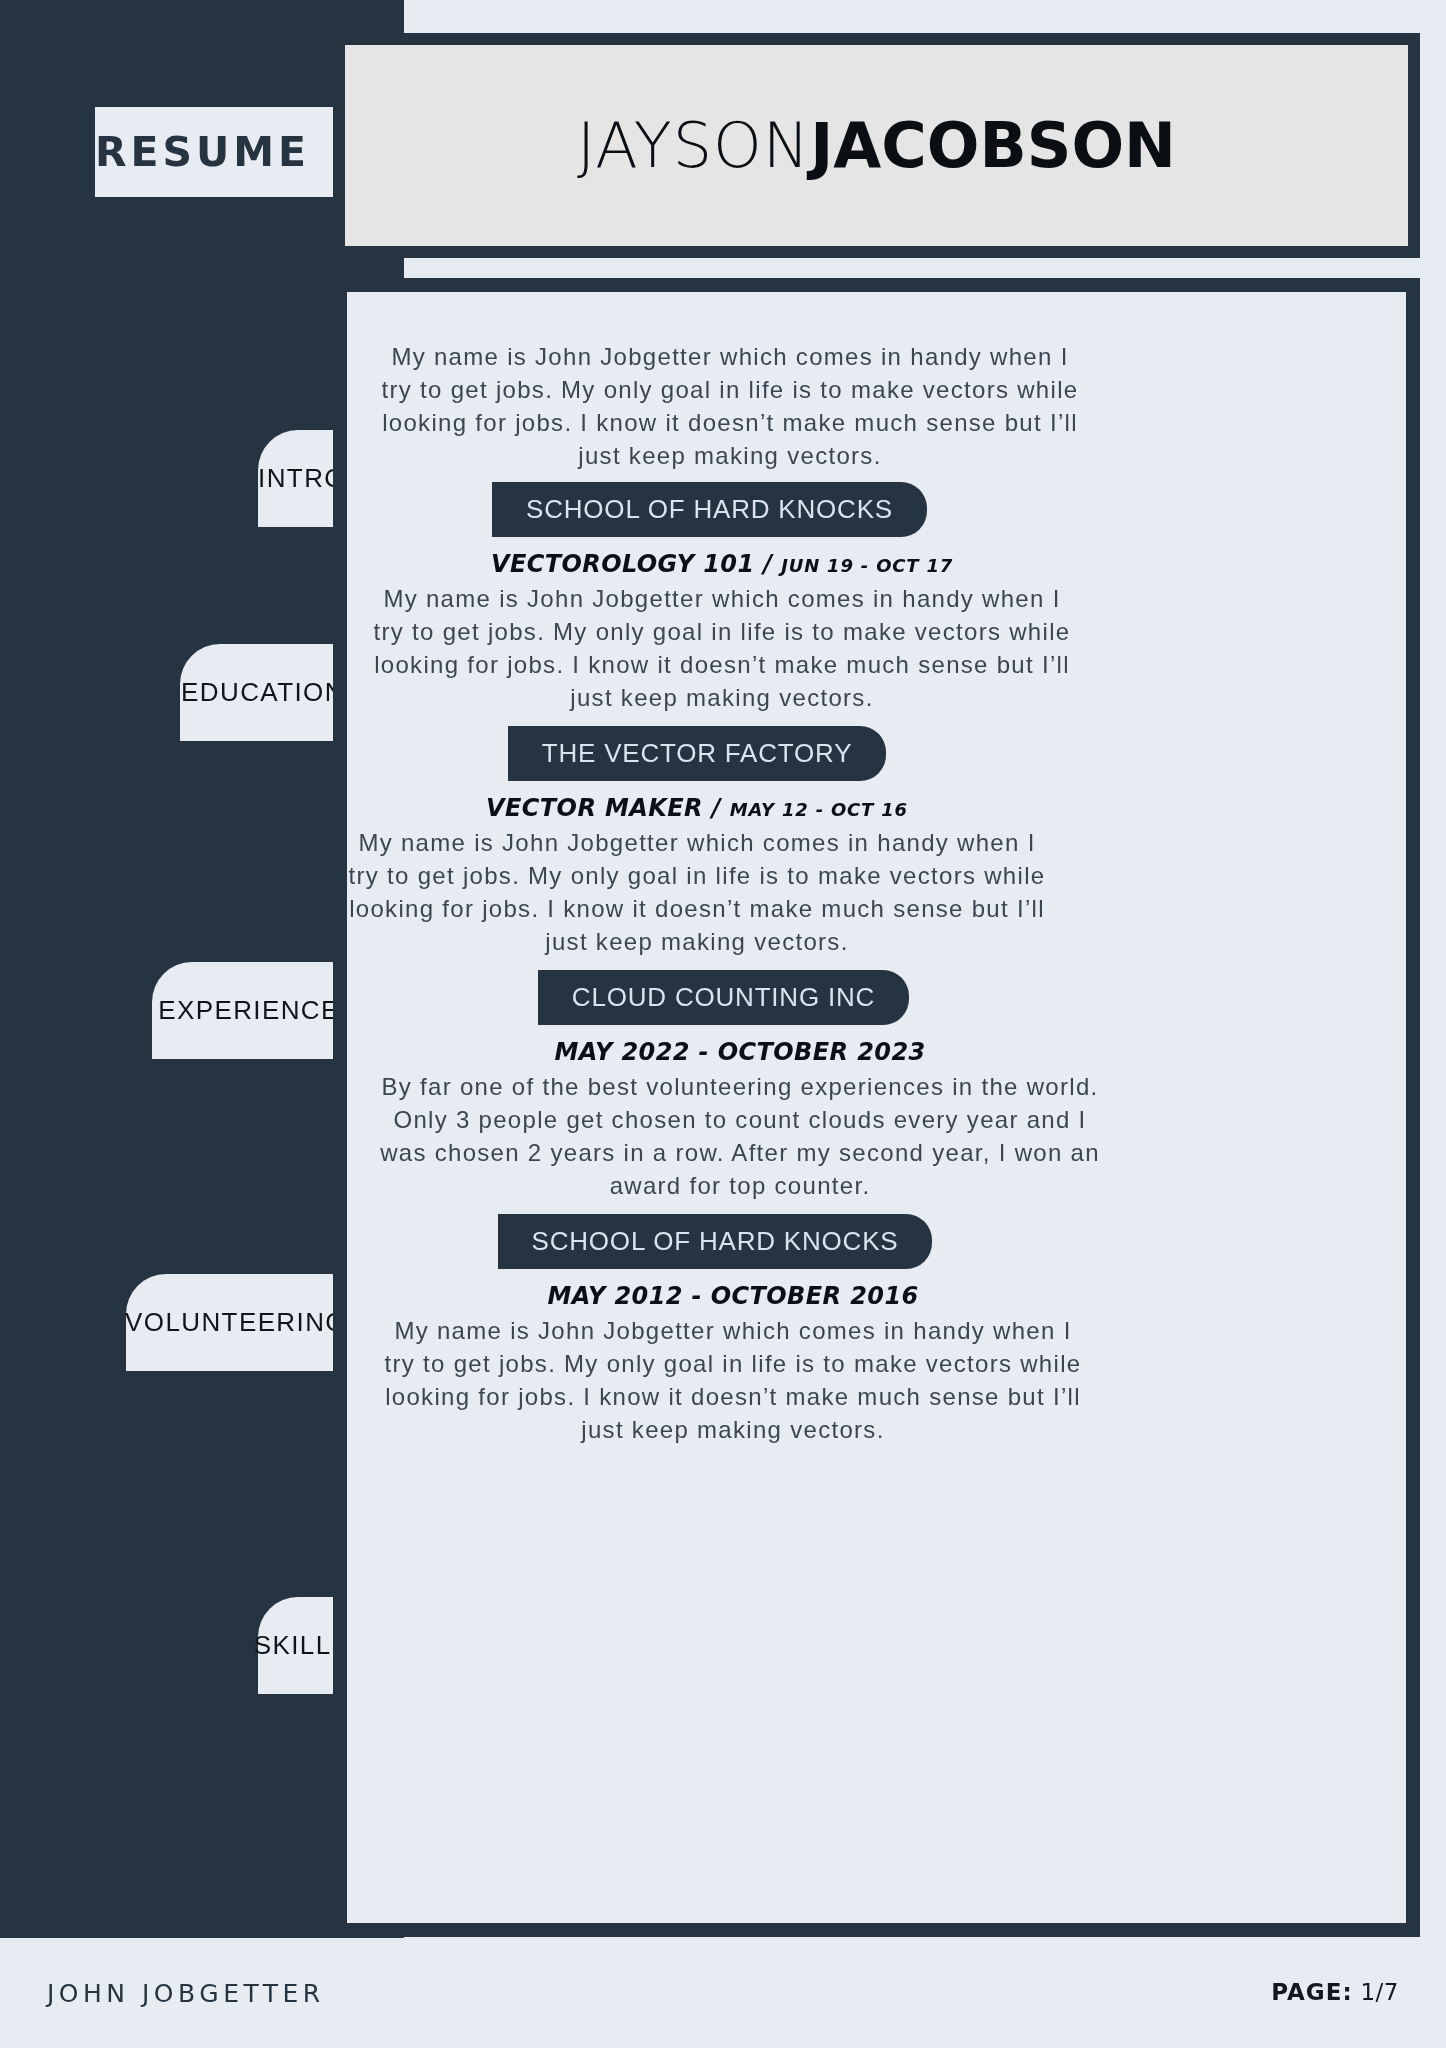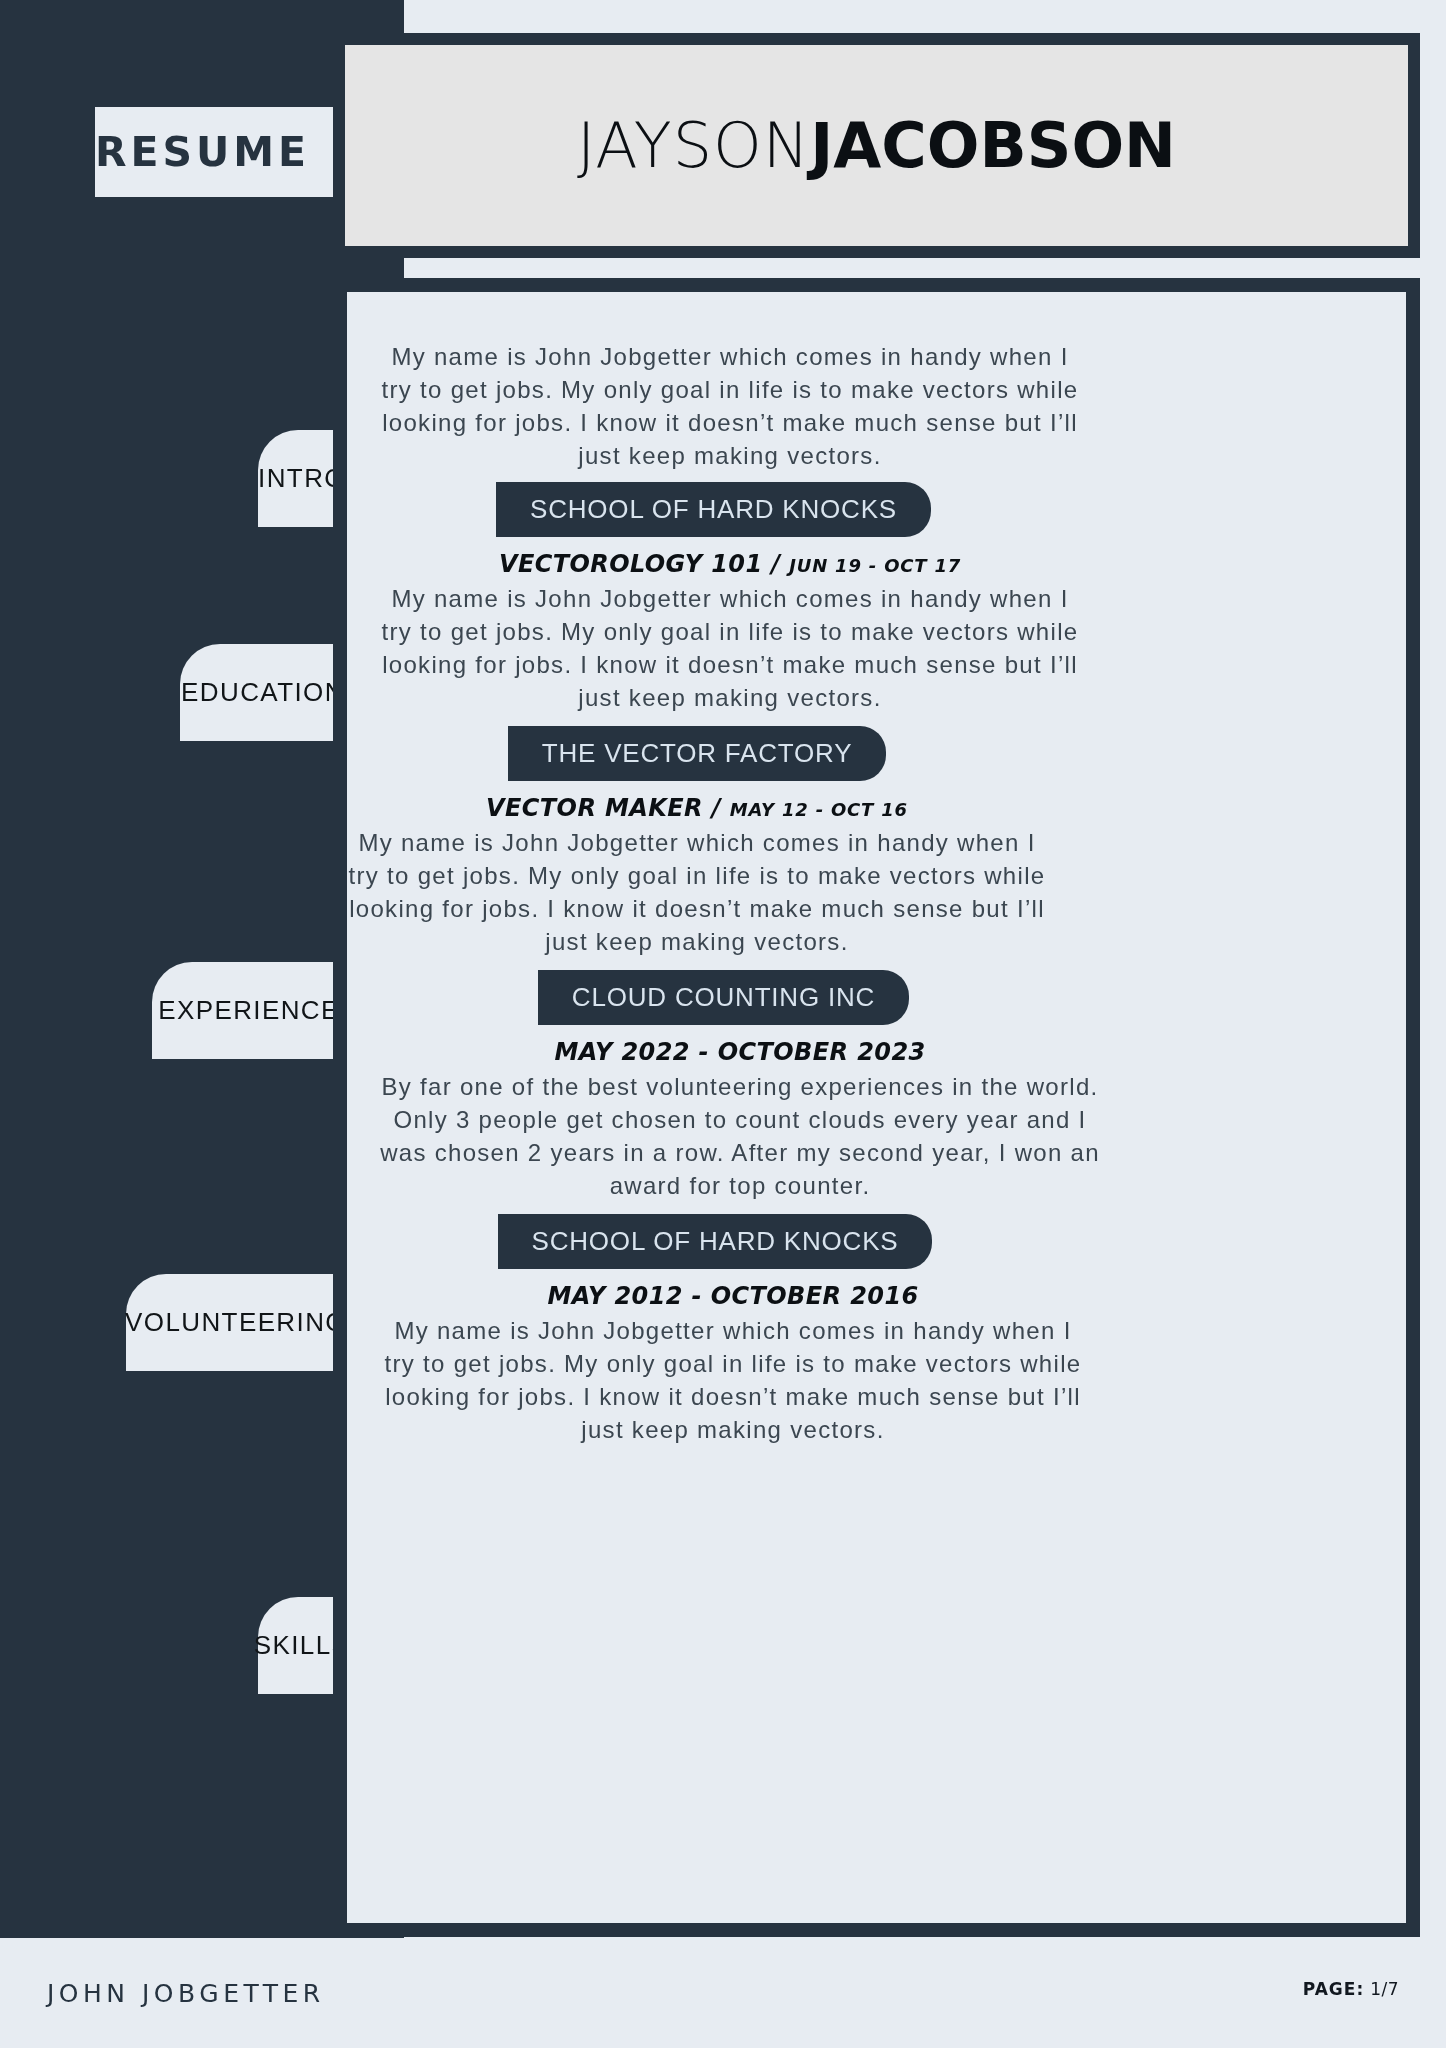--- a/index.html
+++ b/index.html
@@ -138,21 +138,21 @@
     position:absolute; left:47px; top:1979px;
     font-family:"DejaVu Sans", sans-serif;
     font-weight:400;
     font-size:25px;
     letter-spacing:4.5px;
     color:#263340;
   }
   .footer-page{
     position:absolute; right:47px; top:1979px;
     font-family:"DejaVu Sans", sans-serif;
-    font-size:17px;
+    font-size:23px;
     letter-spacing:0.5px;
     color:#121820;
     white-space:nowrap;
   }
   .footer-page b{ font-weight:bold; letter-spacing:1px; }
   .footer-page span.num{ font-weight:400; }
 </style>
 </head>
 <body>
 
@@ -196,21 +196,21 @@
     <div class="content-inner">
 
       <div class="block" style="top:44px; left:33px;">
         <div class="block-body intro-body">My name is John Jobgetter which comes in handy when I try to get jobs. My only goal in life is to make vectors while looking for jobs. I know it doesn’t make much sense but I’ll just keep making vectors.</div>
       </div>
 
       <div class="block" style="top:190px; left:0;">
         <div class="block-header">
           <span class="block-header-label">SCHOOL OF HARD KNOCKS</span>
         </div>
-        <div style="padding-left:33px;">
+        <div style="padding-left:25px;">
           <div class="block-sub">
             <span>VECTOROLOGY 101 /</span>
             <span class="sub-small">JUN 19 - OCT 17</span>
           </div>
           <div class="block-body">My name is John Jobgetter which comes in handy when I try to get jobs. My only goal in life is to make vectors while looking for jobs. I know it doesn’t make much sense but I’ll just keep making vectors.</div>
         </div>
       </div>
 
       <div class="block" style="top:434px; left:0;">
         <div class="block-header">

